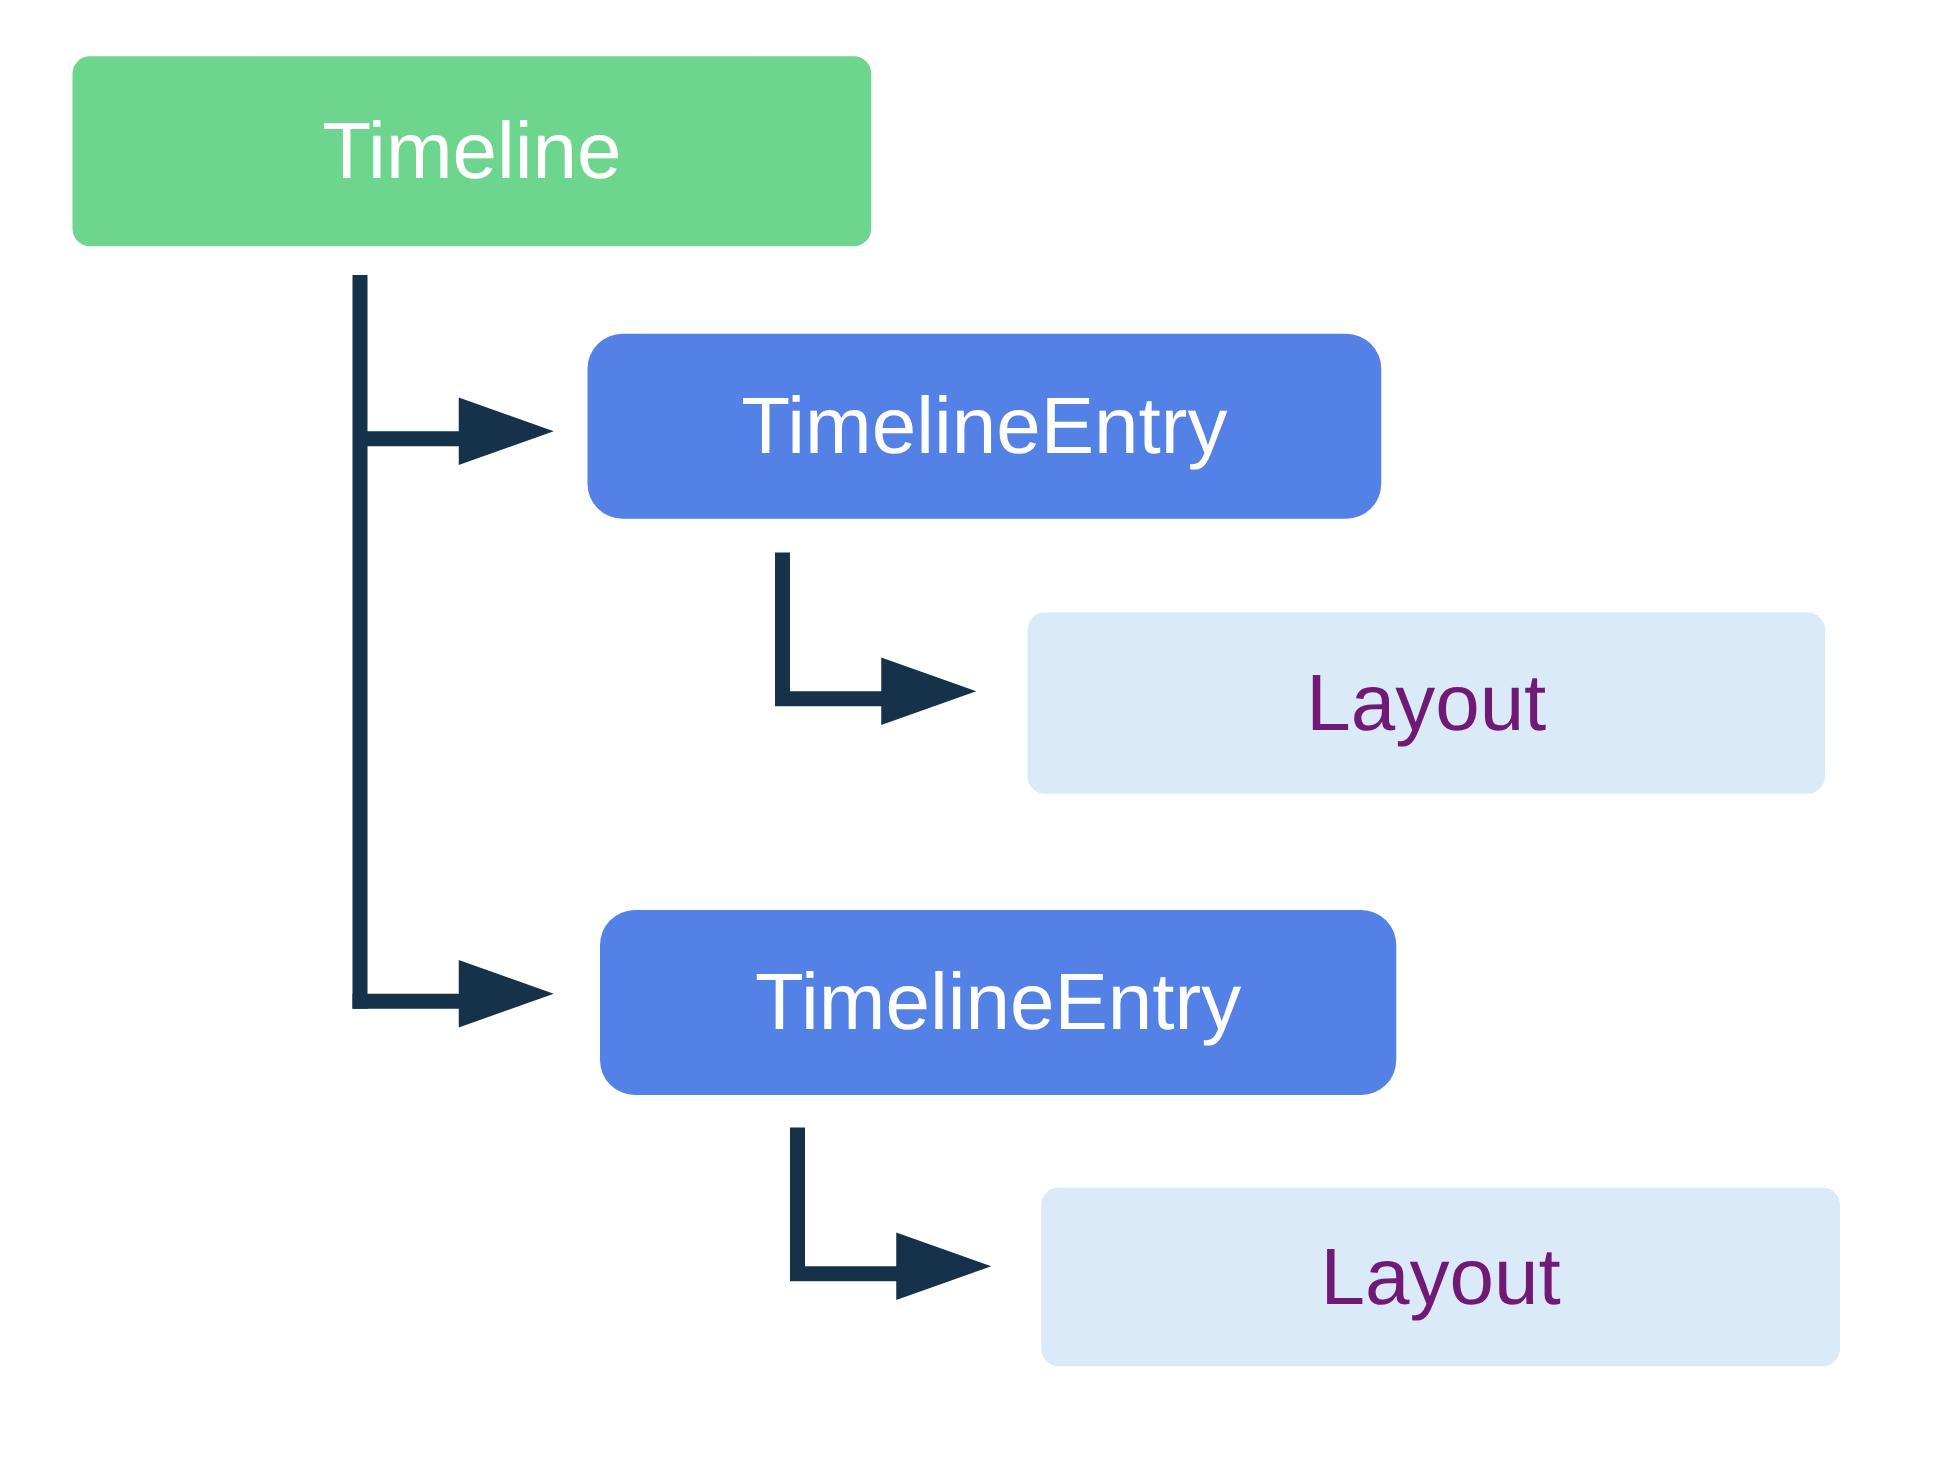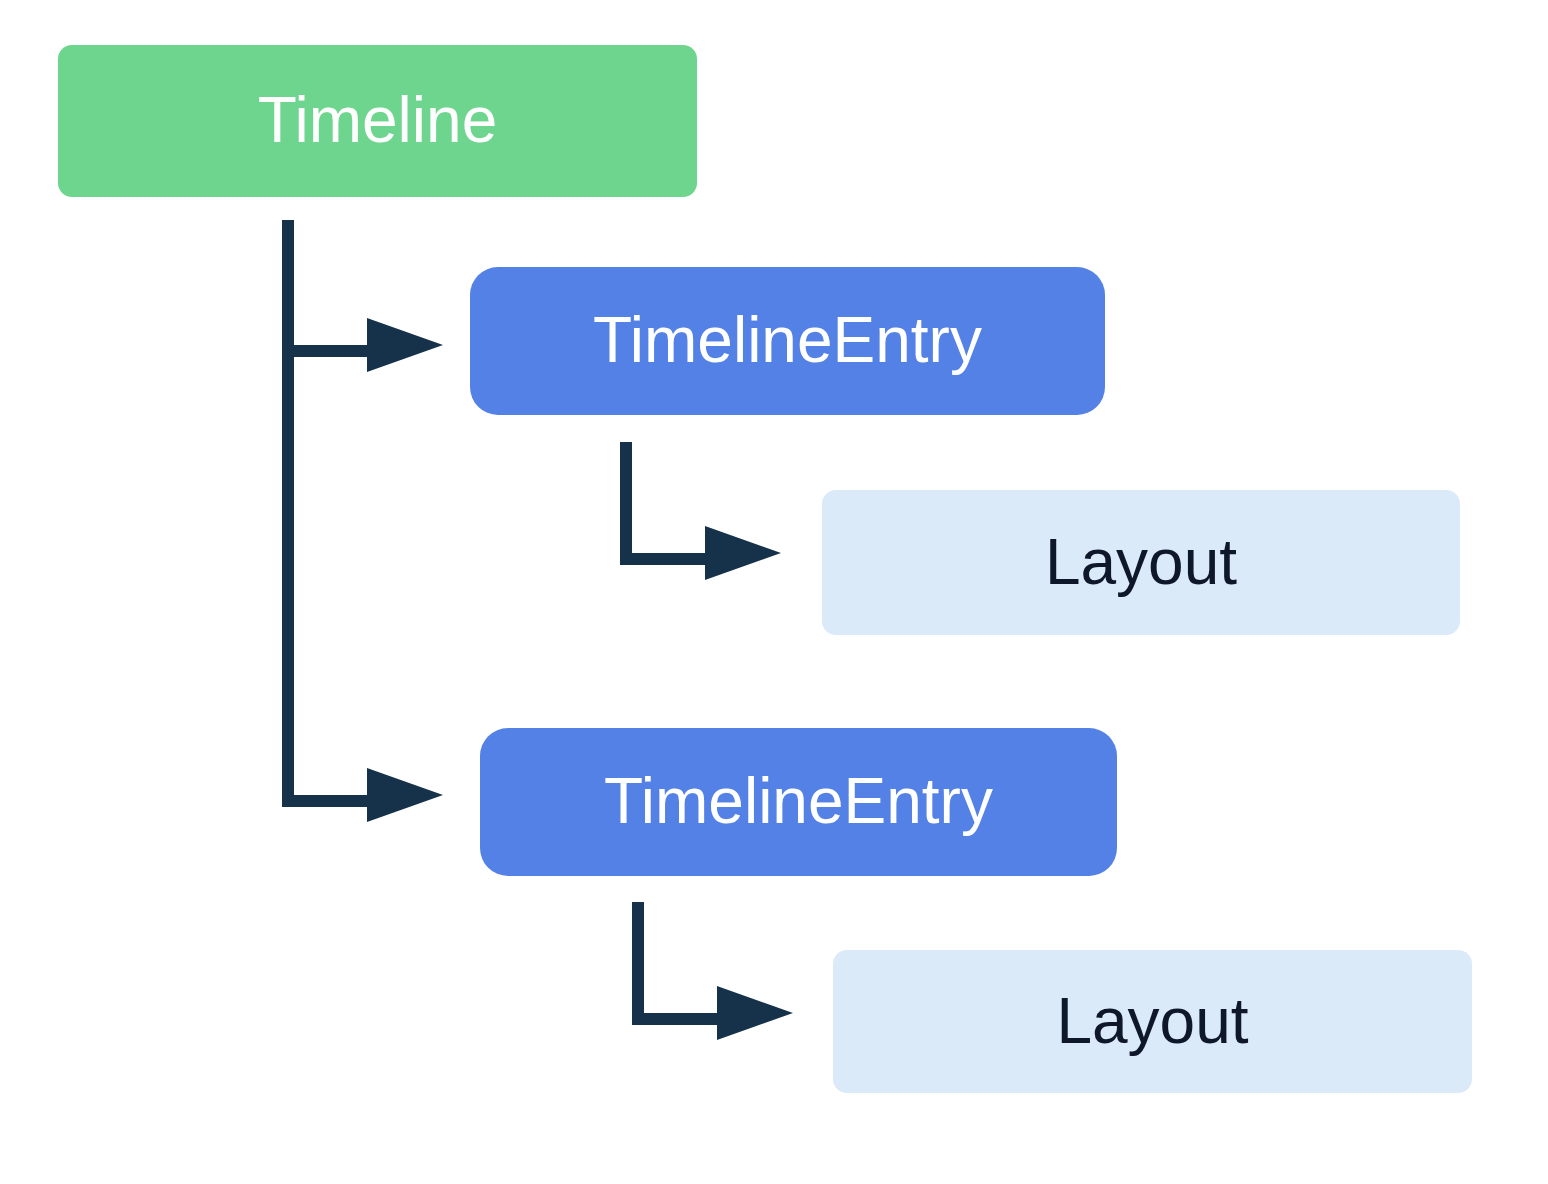--- a/index.html
+++ b/index.html
@@ -47,21 +47,21 @@
     border-radius: 14px;
   }
   .node-entry {
     background: #5381E6;
     color: #ffffff;
     font-size: 64px;
     border-radius: 28px;
   }
   .node-leaf {
     background: #DAEAF8;
-    color: #0f172a;
+    color: #701a75;
     font-size: 64px;
   }
 </style>
 </head>
 <body>
 
 <div id="diagram-root">
 
   <svg id="edge-layer" width="1548" height="1184" viewBox="0 0 1548 1184" aria-hidden="true">
 

